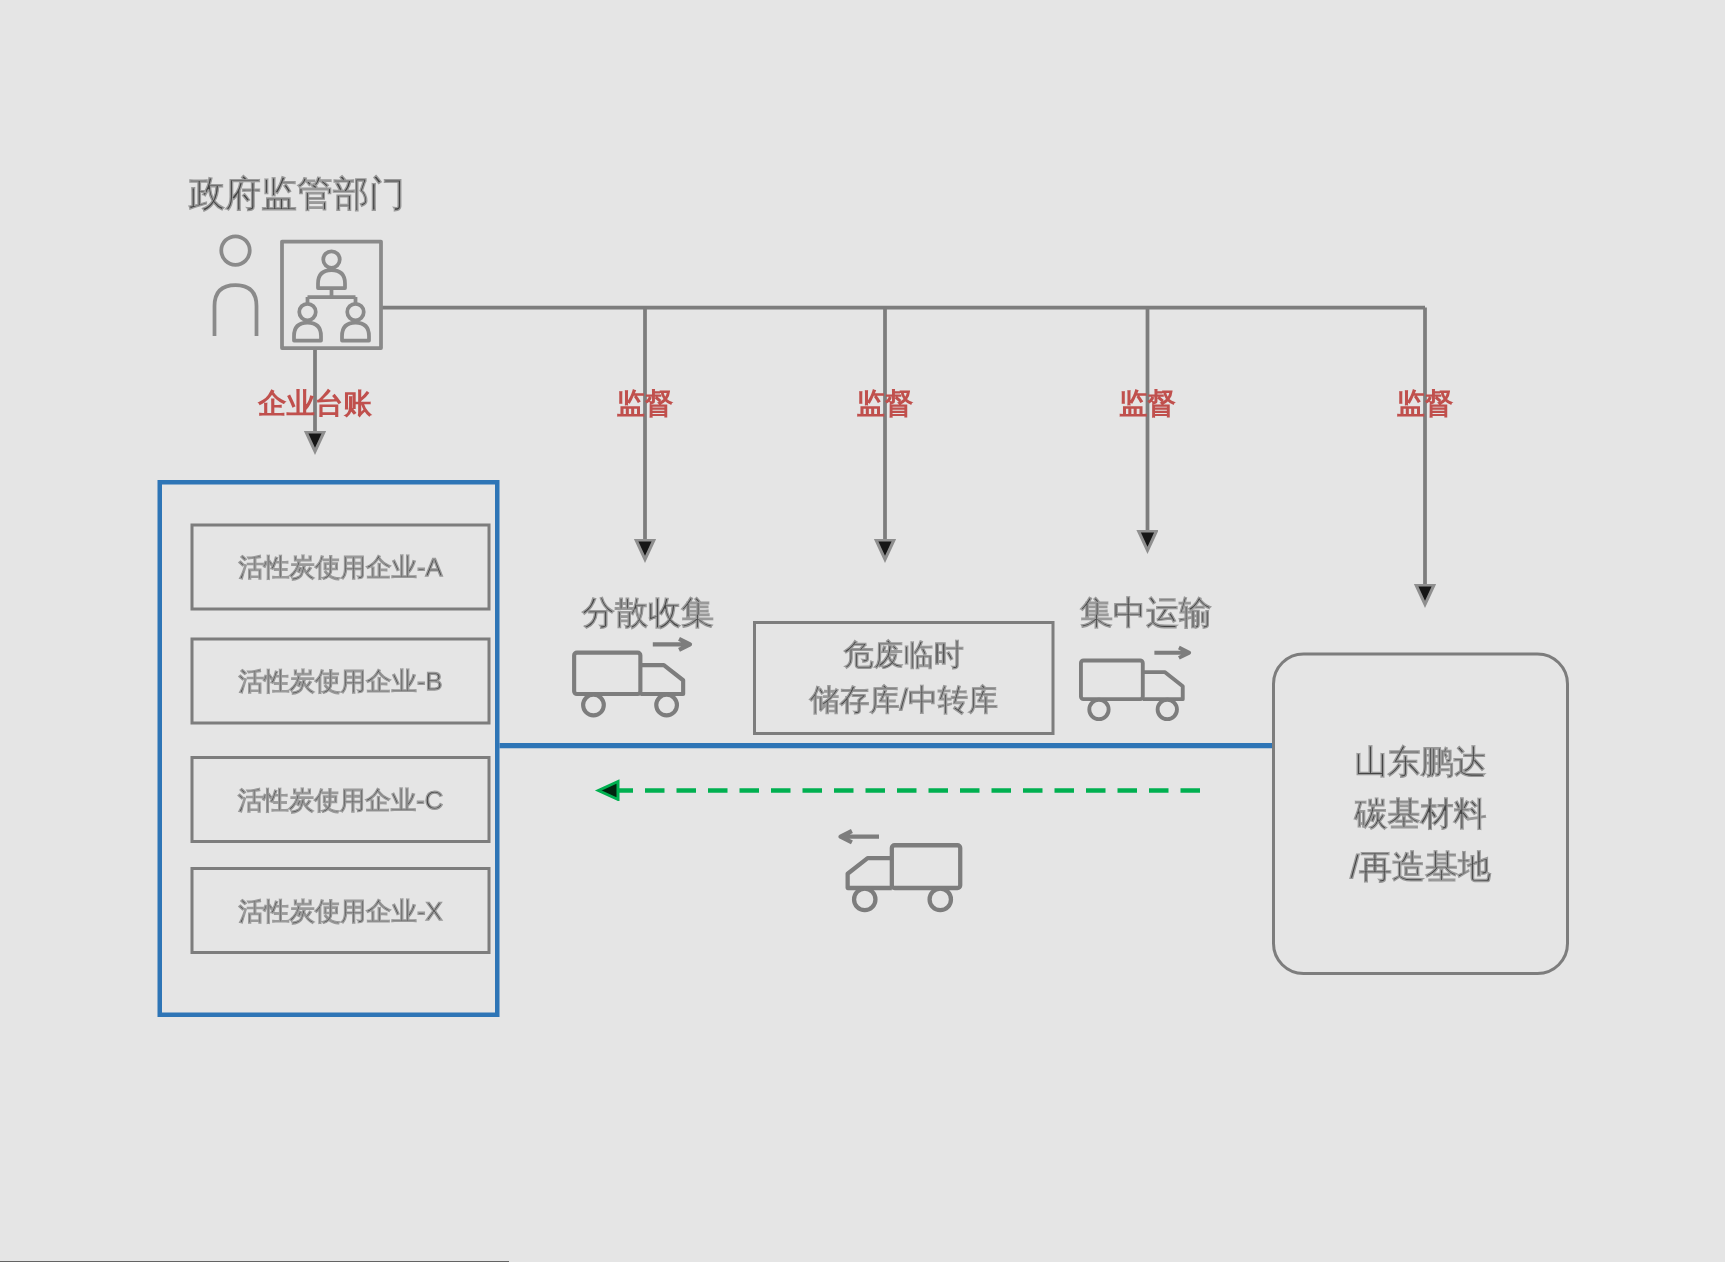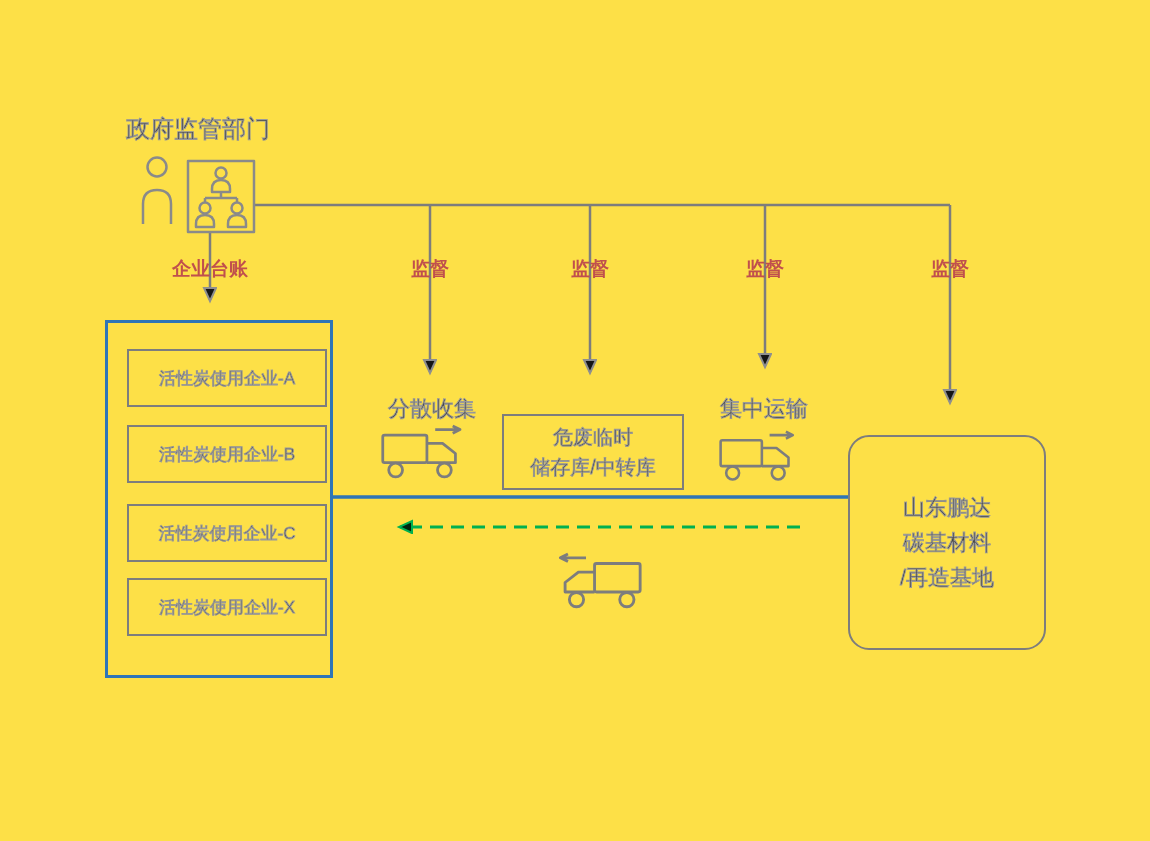--- a/index.html
+++ b/index.html
@@ -1,18 +1,18 @@
 <!DOCTYPE html>
 <html><head>
 <meta charset="utf-8">
 <style>
   * { margin:0; padding:0; box-sizing:border-box; }
   html,body { background:#000; }
   #stage {
-    position:relative; width:1150px; height:841px; background:#fde047;
+    position:relative; width:1150px; height:841px; background:#e5e5e5;
     font-family:"Liberation Sans", sans-serif; overflow:hidden;padding-left:12px;
   }
   .ink { color:#454545; -webkit-text-stroke:0.9px #9a9a9a; }
   .label { position:absolute; text-align:center; white-space:nowrap; z-index:3; }
   .red-label { position:absolute; text-align:center; color:#c0504d; font-weight:700;
                font-size:19px; white-space:nowrap; z-index:3; }
   .gbox { position:absolute; border:2px solid #7d7d7d; background:transparent;
           display:flex; flex-direction:column; align-items:center; justify-content:center; z-index:2; }
   .panel { position:absolute; left:105px; top:320px; width:228px; height:358px;
            border:3px solid #2e75b6; z-index:2; }
@@ -95,21 +95,21 @@
   <svg class="svgabs" style="left:380px; top:424px;" width="92" height="59" viewBox="0 0 100 64">
     <g stroke="#7d7d7d" stroke-width="3" fill="none" stroke-linejoin="round">
       <path d="M60,6 H86 M79,2 L87,6 L79,10"></path>
       <rect x="3" y="12" width="48" height="30" rx="2"></rect>
       <path d="M51,21 h17 l14,11 v10 h-31"></path>
       <circle cx="17" cy="50" r="7.5"></circle>
       <circle cx="70" cy="50" r="7.5"></circle>
     </g>
   </svg>
 
-  <div class="gbox" style="left:502px; top:414px; width:182px; height:76px;">
+  <div class="gbox" style="left:502px; top:414px; width:201px; height:76px;">
     <div class="ink storage-line">危废临时</div>
     <div class="ink storage-line">储存库/中转库</div>
   </div>
 
   <div class="label ink" style="left:700px; top:394px; width:128px; font-size:22px;">集中运输</div>
   <svg class="svgabs" style="left:718px; top:430px;" width="86" height="55" viewBox="0 0 100 64">
     <g stroke="#7d7d7d" stroke-width="3" fill="none" stroke-linejoin="round">
       <path d="M60,6 H86 M79,2 L87,6 L79,10"></path>
       <rect x="3" y="12" width="48" height="30" rx="2"></rect>
       <path d="M51,21 h17 l14,11 v10 h-31"></path>

